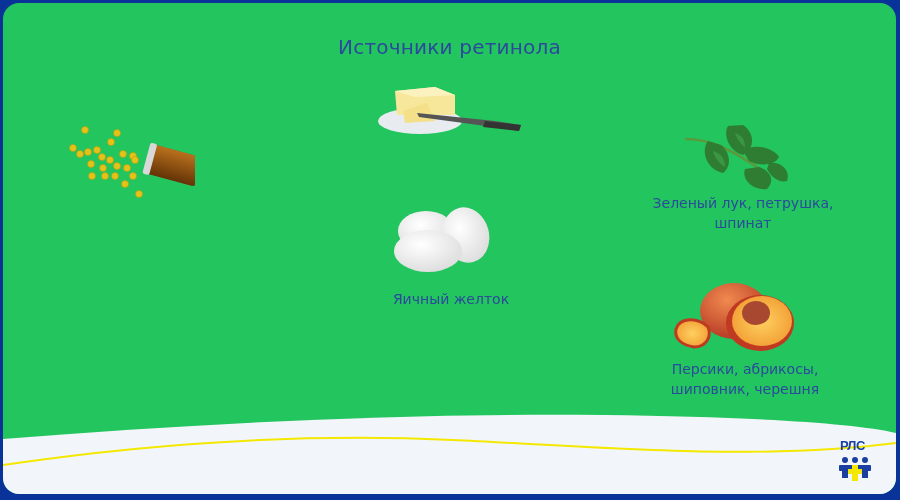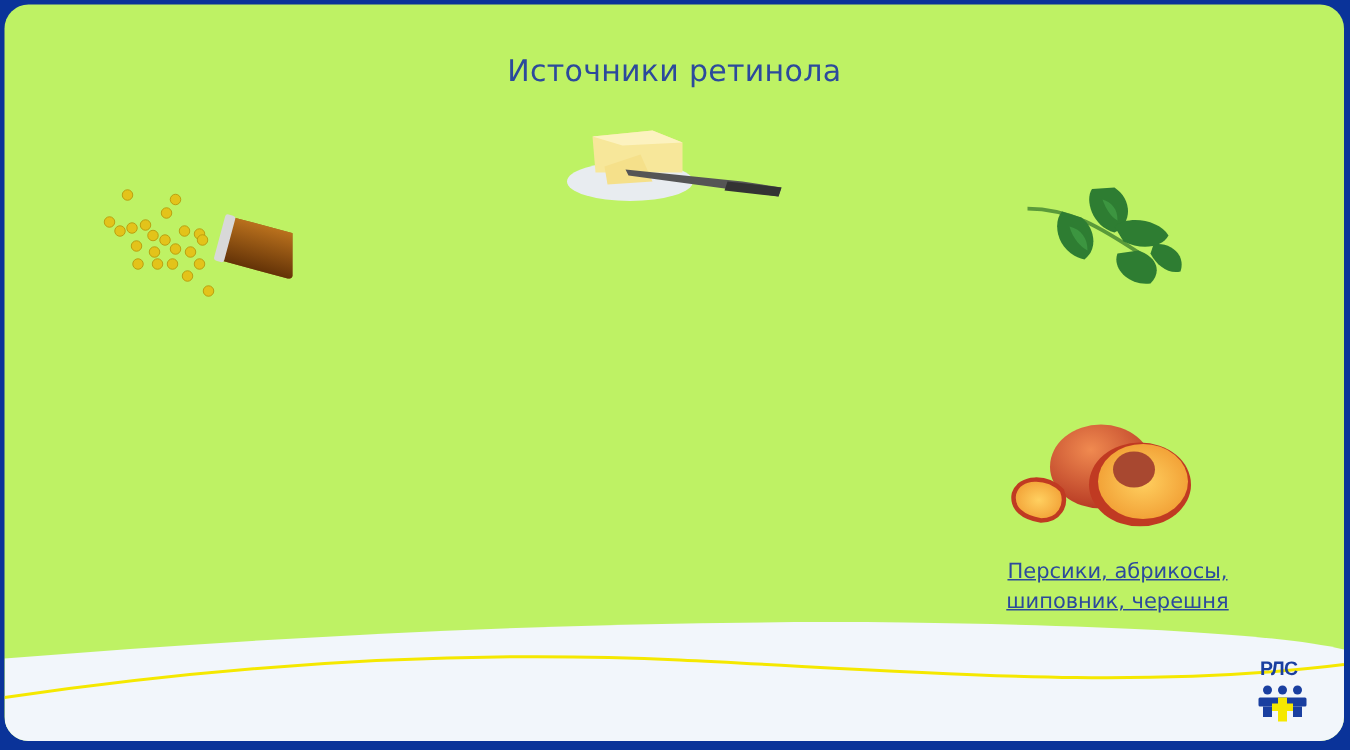--- a/index.html
+++ b/index.html
@@ -4,21 +4,21 @@
 <style>
   * { box-sizing: border-box; margin: 0; padding: 0; }
   html, body { width: 900px; height: 500px; overflow: hidden; background: #0a3399; }
   body { font-family: "DejaVu Sans", "Liberation Sans", sans-serif; }
   .slide {
     position: absolute; left: 0; top: 0; width: 900px; height: 500px;
     background: #0a3399;
   }
   .card {
     position: absolute; left: 3px; top: 3px; width: 893px; height: 491px;
-    background: #bef264; border-radius: 16px; overflow: hidden;
+    background: #22c55e; border-radius: 16px; overflow: hidden;
   }
   .wave-svg { position: absolute; left: 0; top: 0; width: 893px; height: 491px; }
   .title {
     position: absolute; left: 0; width: 893px; top: 32px;
     text-align: center; color: #2c4a9c; font-size: 20px; letter-spacing: 0.2px;
   }
   .item { position: absolute; text-align: center; }
   .label {
     color: #2c4a9c; font-size: 14px; line-height: 20px;
     position: absolute; left: 0; right: 0; white-space: pre-line;
@@ -99,43 +99,59 @@
           <path d="M45 5 C 40 12, 45 30, 60 34 C 72 28, 72 12, 60 4 Z"></path>
           <path d="M60 30 C 70 22, 90 26, 96 36 C 92 44, 78 46, 66 40 Z"></path>
           <path d="M62 48 C 58 58, 70 70, 84 68 C 92 60, 88 50, 76 46 Z"></path>
           <path d="M86 42 C 96 40, 108 48, 104 60 C 96 62, 88 56, 84 48 Z"></path>
         </g>
         <g fill="#43a047" opacity="0.7">
           <path d="M30 30 C 32 38, 38 44, 42 46 C 42 38, 38 32, 30 30 Z"></path>
           <path d="M52 12 C 54 18, 58 24, 62 26 C 62 18, 58 14, 52 12 Z"></path>
         </g>
       </svg>
+      <div class="label" style="top:72px;">Зеленый лук, петрушка,
+шпинат</div>
     </div>
 
 
+    <div class="item" style="left:353px; top:202px; width:190px; height:105px;">
+      <svg class="pic" style="left:30px; top:0;" width="110" height="68" viewBox="0 0 110 68">
+        <defs>
+          <radialGradient id="eggg" cx="0.4" cy="0.35" r="0.7">
+            <stop offset="0" stop-color="#ffffff"></stop>
+            <stop offset="1" stop-color="#dcdcdc"></stop>
+          </radialGradient>
+        </defs>
+        <ellipse cx="40" cy="26" rx="28" ry="20" fill="url(#eggg)"></ellipse>
+        <ellipse cx="80" cy="30" rx="23" ry="28" fill="url(#eggg)" transform="rotate(-15 80 30)"></ellipse>
+        <ellipse cx="42" cy="46" rx="34" ry="21" fill="url(#eggg)"></ellipse>
+      </svg>
+      <div class="label" style="top:84px;">Яичный желток</div>
+    </div>
 
     <div class="item" style="left:637px; top:278px; width:210px; height:115px;">
       <svg class="pic" style="left:32px; top:0;" width="130" height="70" viewBox="0 0 130 70">
         <defs>
           <radialGradient id="peachskin" cx="0.4" cy="0.3" r="0.8">
             <stop offset="0" stop-color="#f08a50"></stop>
             <stop offset="1" stop-color="#b0301e"></stop>
           </radialGradient>
           <radialGradient id="peachflesh" cx="0.5" cy="0.5" r="0.6">
             <stop offset="0" stop-color="#ffd060"></stop>
             <stop offset="1" stop-color="#f09a30"></stop>
           </radialGradient>
         </defs>
         <ellipse cx="62" cy="30" rx="34" ry="28" fill="url(#peachskin)"></ellipse>
         <ellipse cx="88" cy="42" rx="34" ry="28" fill="#c03a22"></ellipse>
         <ellipse cx="90" cy="40" rx="30" ry="25" fill="url(#peachflesh)"></ellipse>
         <ellipse cx="84" cy="32" rx="14" ry="12" fill="#a84830"></ellipse>
         <path d="M4 48 C 8 36, 26 36, 36 46 C 40 56, 34 66, 22 66 C 10 64, 2 58, 4 48 Z" fill="url(#peachflesh)" stroke="#c03a22" stroke-width="3"></path>
       </svg>
-      <div class="label" style="top:90px;text-decoration:underline;">Персики, абрикосы,
+      <div class="label" style="top:78px;">Персики, абрикосы,
 шиповник, черешня</div>
     </div>
 
 
     <div class="logo">
       <span class="logo-text">РЛС</span>
       <svg style="position:absolute; left:0; top:18px;" width="34" height="26" viewBox="0 0 34 26">
         <g fill="#1a3fa0">
           <circle cx="7" cy="4" r="3"></circle>
             <circle cx="17" cy="4" r="3"></circle>

